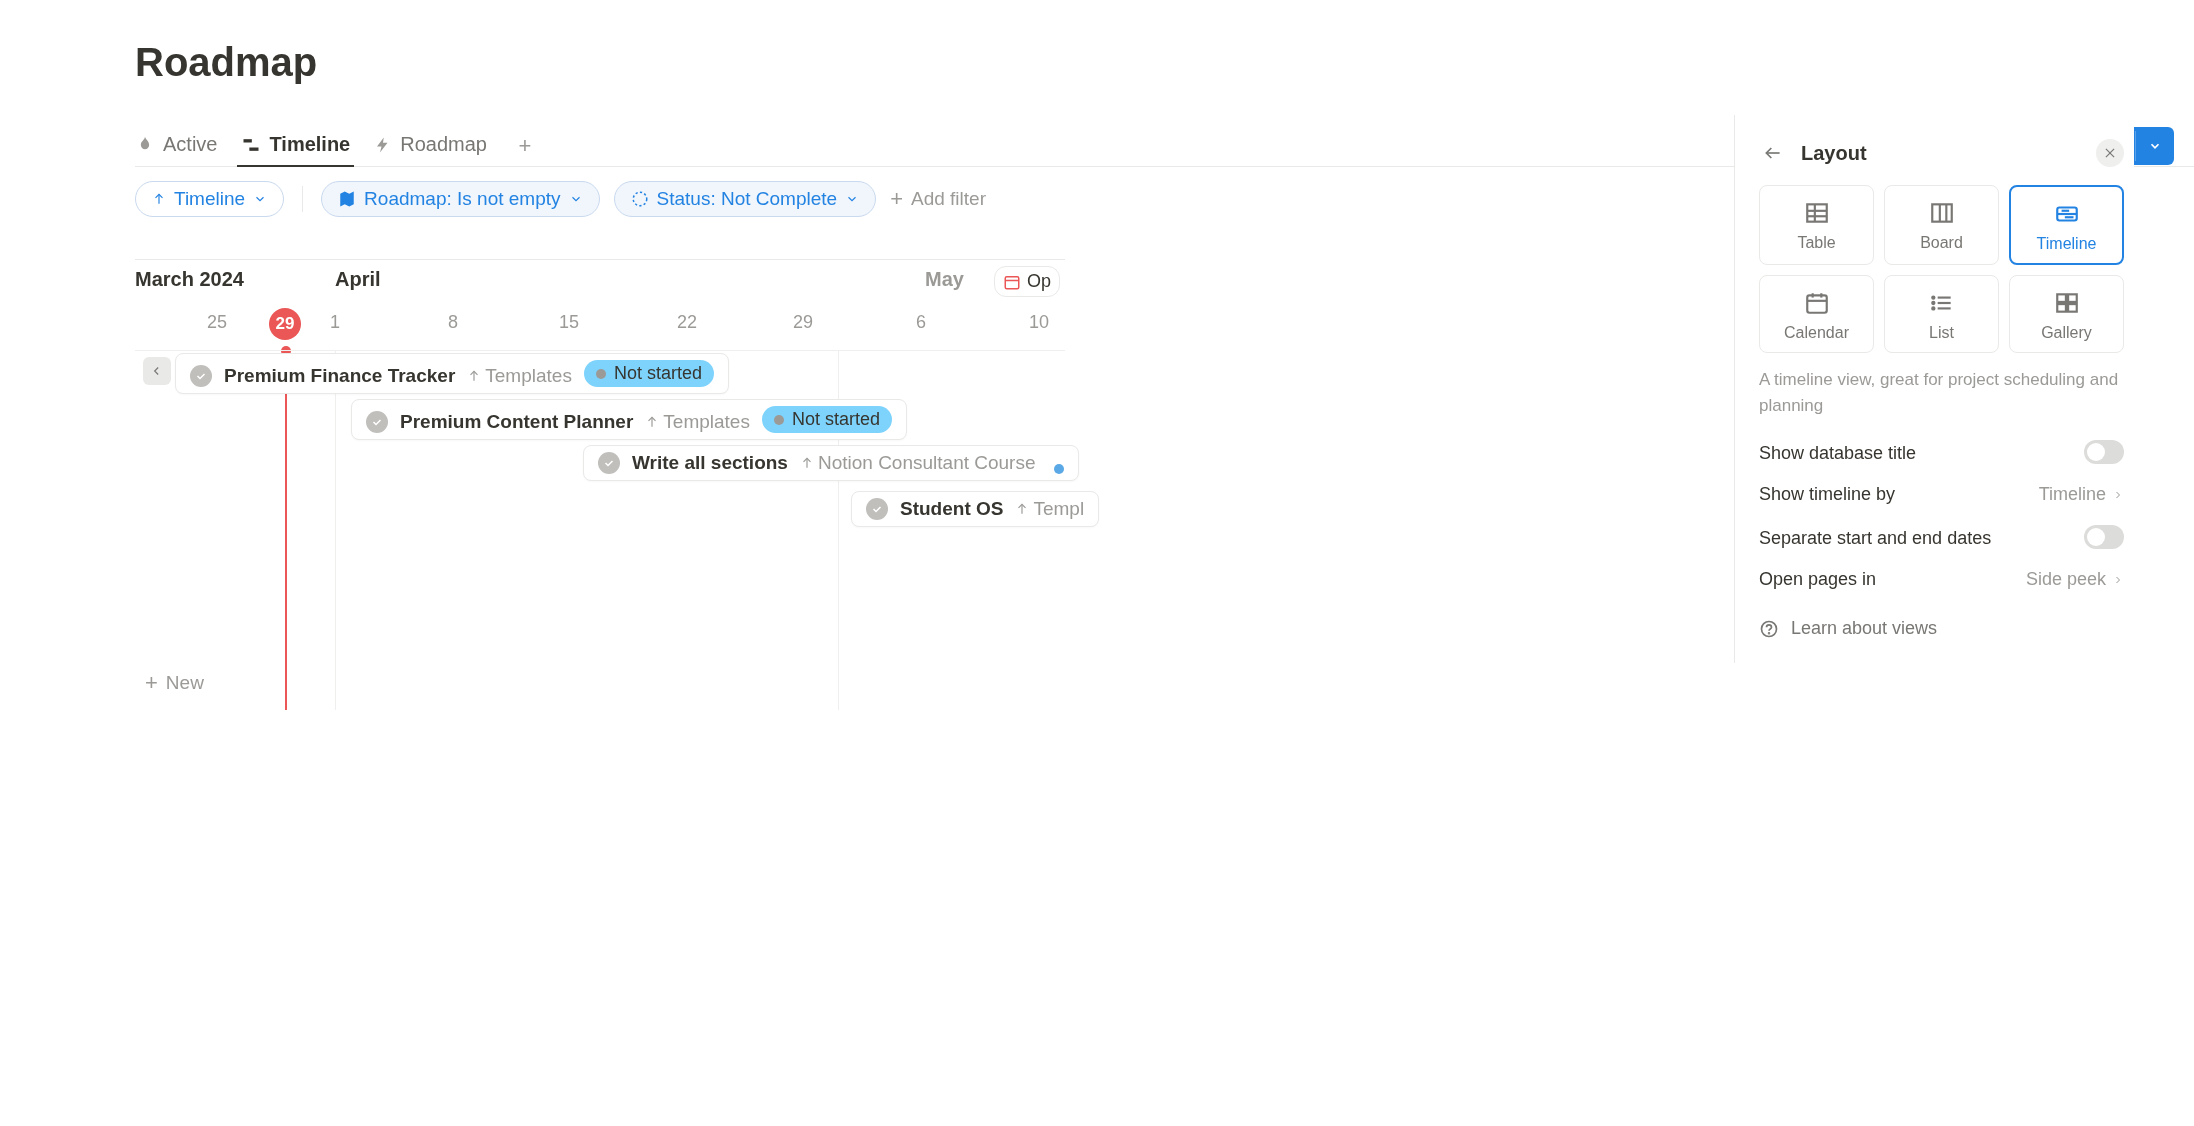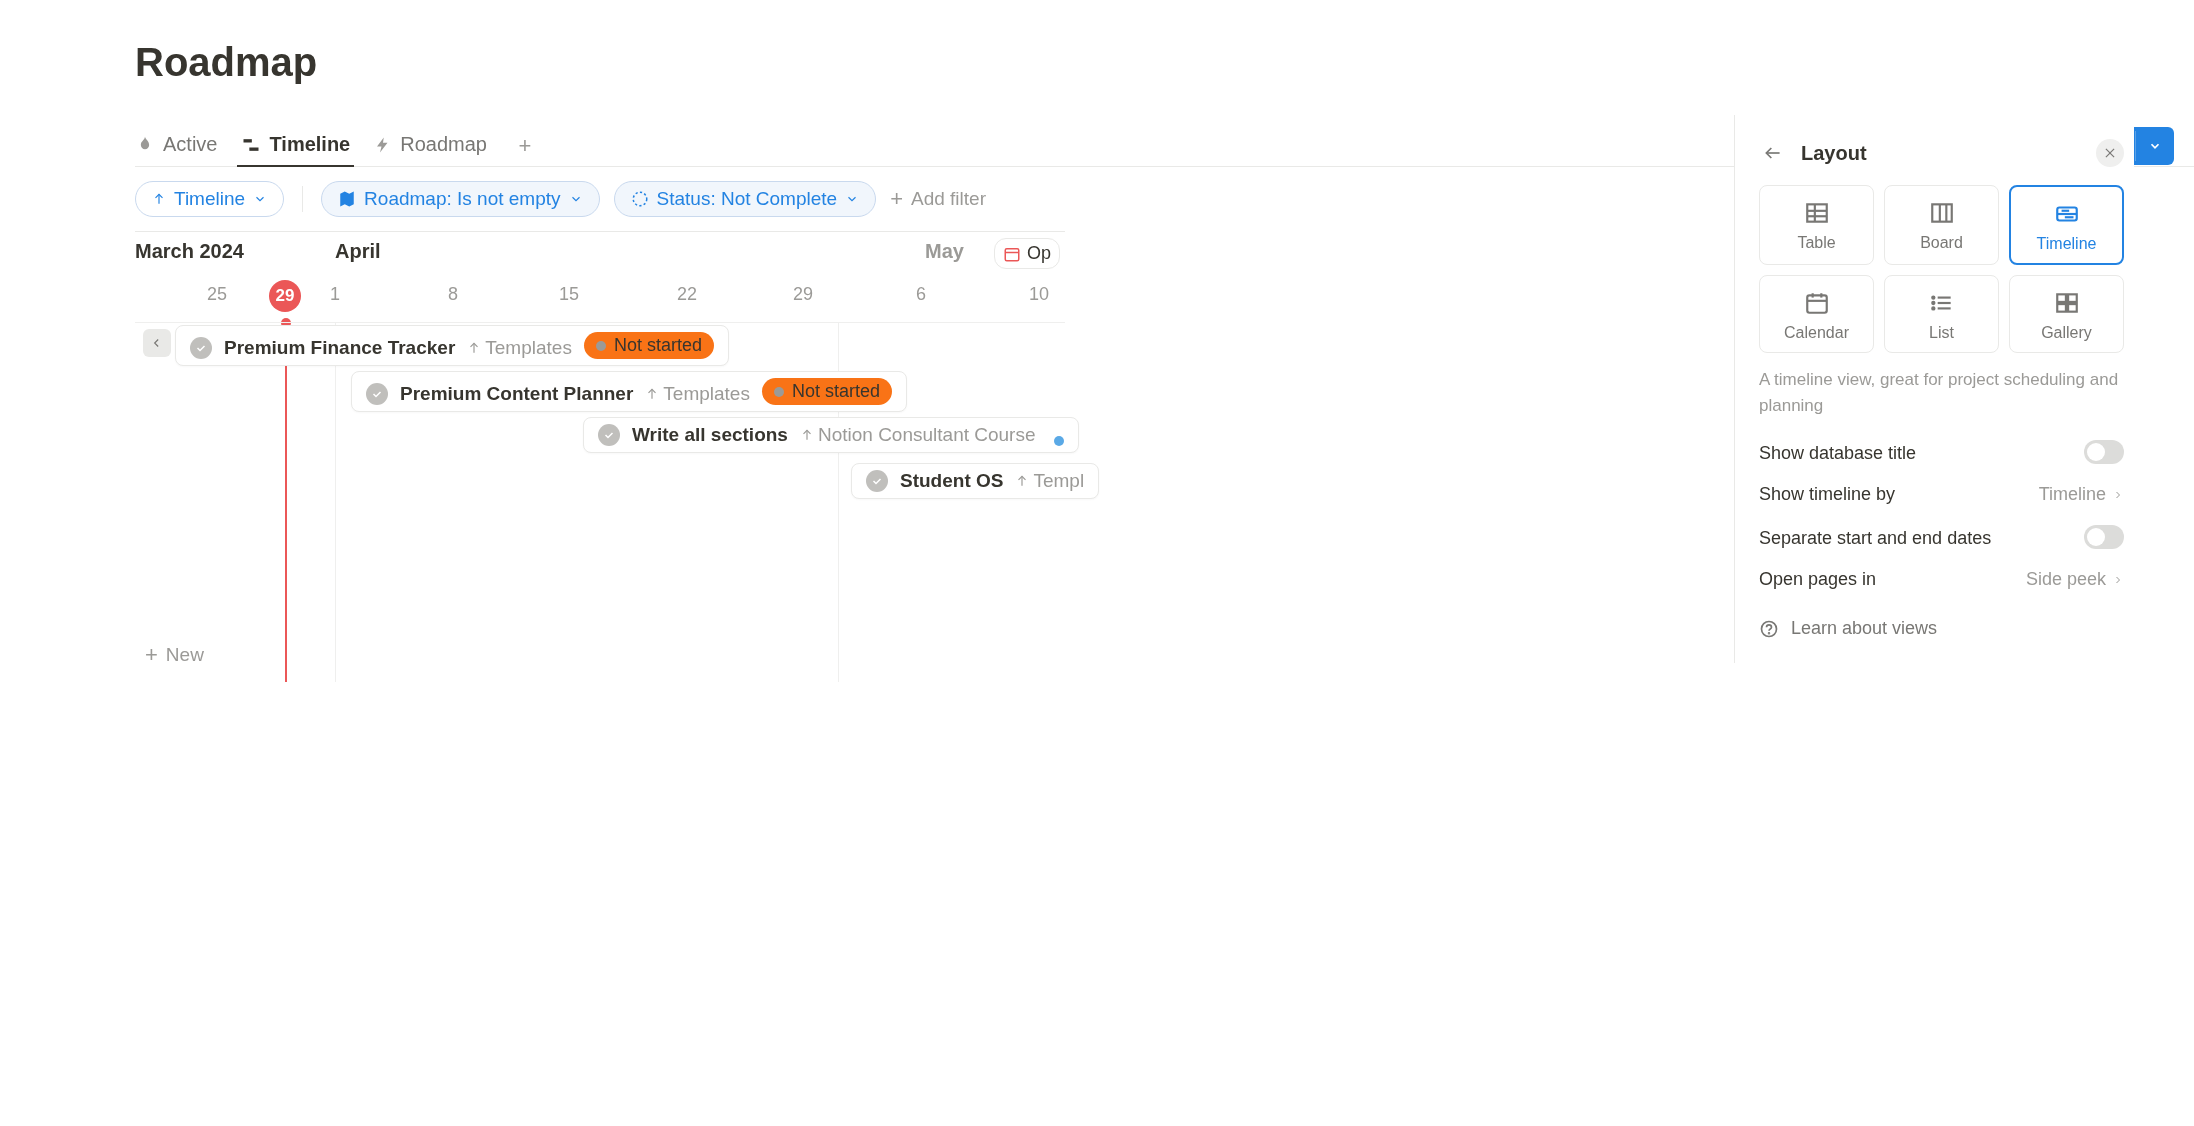--- a/index.html
+++ b/index.html
@@ -125,20 +125,21 @@
 .divider-v {
   width: 1px; height: 26px; background: #e9e9e7; margin: 0 4px;
 }
 .add-filter {
   display: flex; align-items: center; gap: 8px;
   color: #9b9a97; font-size: 19px; cursor: pointer;
 }
 .timeline-area {
   position: relative;
   border-top: 1px solid #e9e9e7;
+  margin-top: 28px;
 }
 .month-header {
   position: relative;
   height: 90px;
 }
 .month-label {
   position: absolute;
   top: 8px;
   font-size: 20px;
   font-weight: 600;
@@ -218,21 +219,21 @@
   width: 22px; height: 22px; border-radius: 50%;
   background: #c0bfbc; display: inline-flex; align-items: center; justify-content: center;
   color: #fff;
 }
 .card .title-t { font-weight: 600; }
 .card .relation {
   color: #9b9a97; display: inline-flex; gap: 4px; align-items: center;
 }
 .status-badge {
   display: inline-flex; align-items: center; gap: 8px;
-  background: #f97316; border-radius: 14px; padding: 3px 12px; color: #37352f;
+  background: #7dd3fc; border-radius: 14px; padding: 3px 12px; color: #37352f;
   font-size: 18px;
 }
 .status-dot {
   width: 10px; height: 10px; border-radius: 50%; background: #9b9a97;
 }
 .back-handle {
   position: absolute;
   width: 28px; height: 28px;
   background: #e9e9e7;
   border-radius: 6px;

